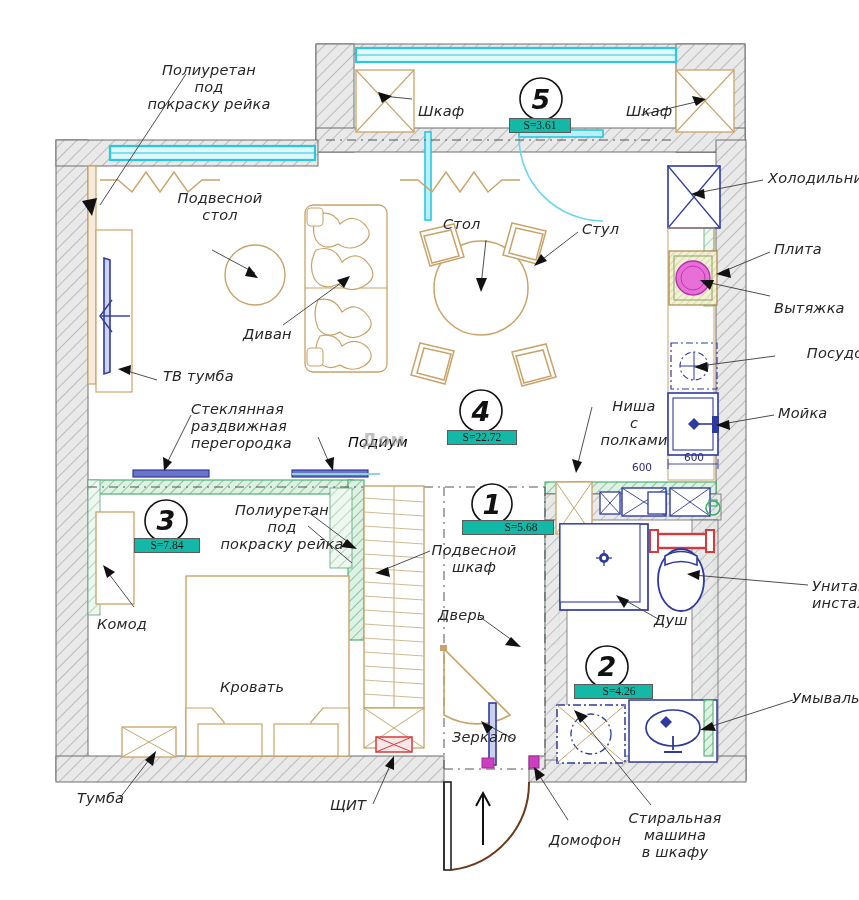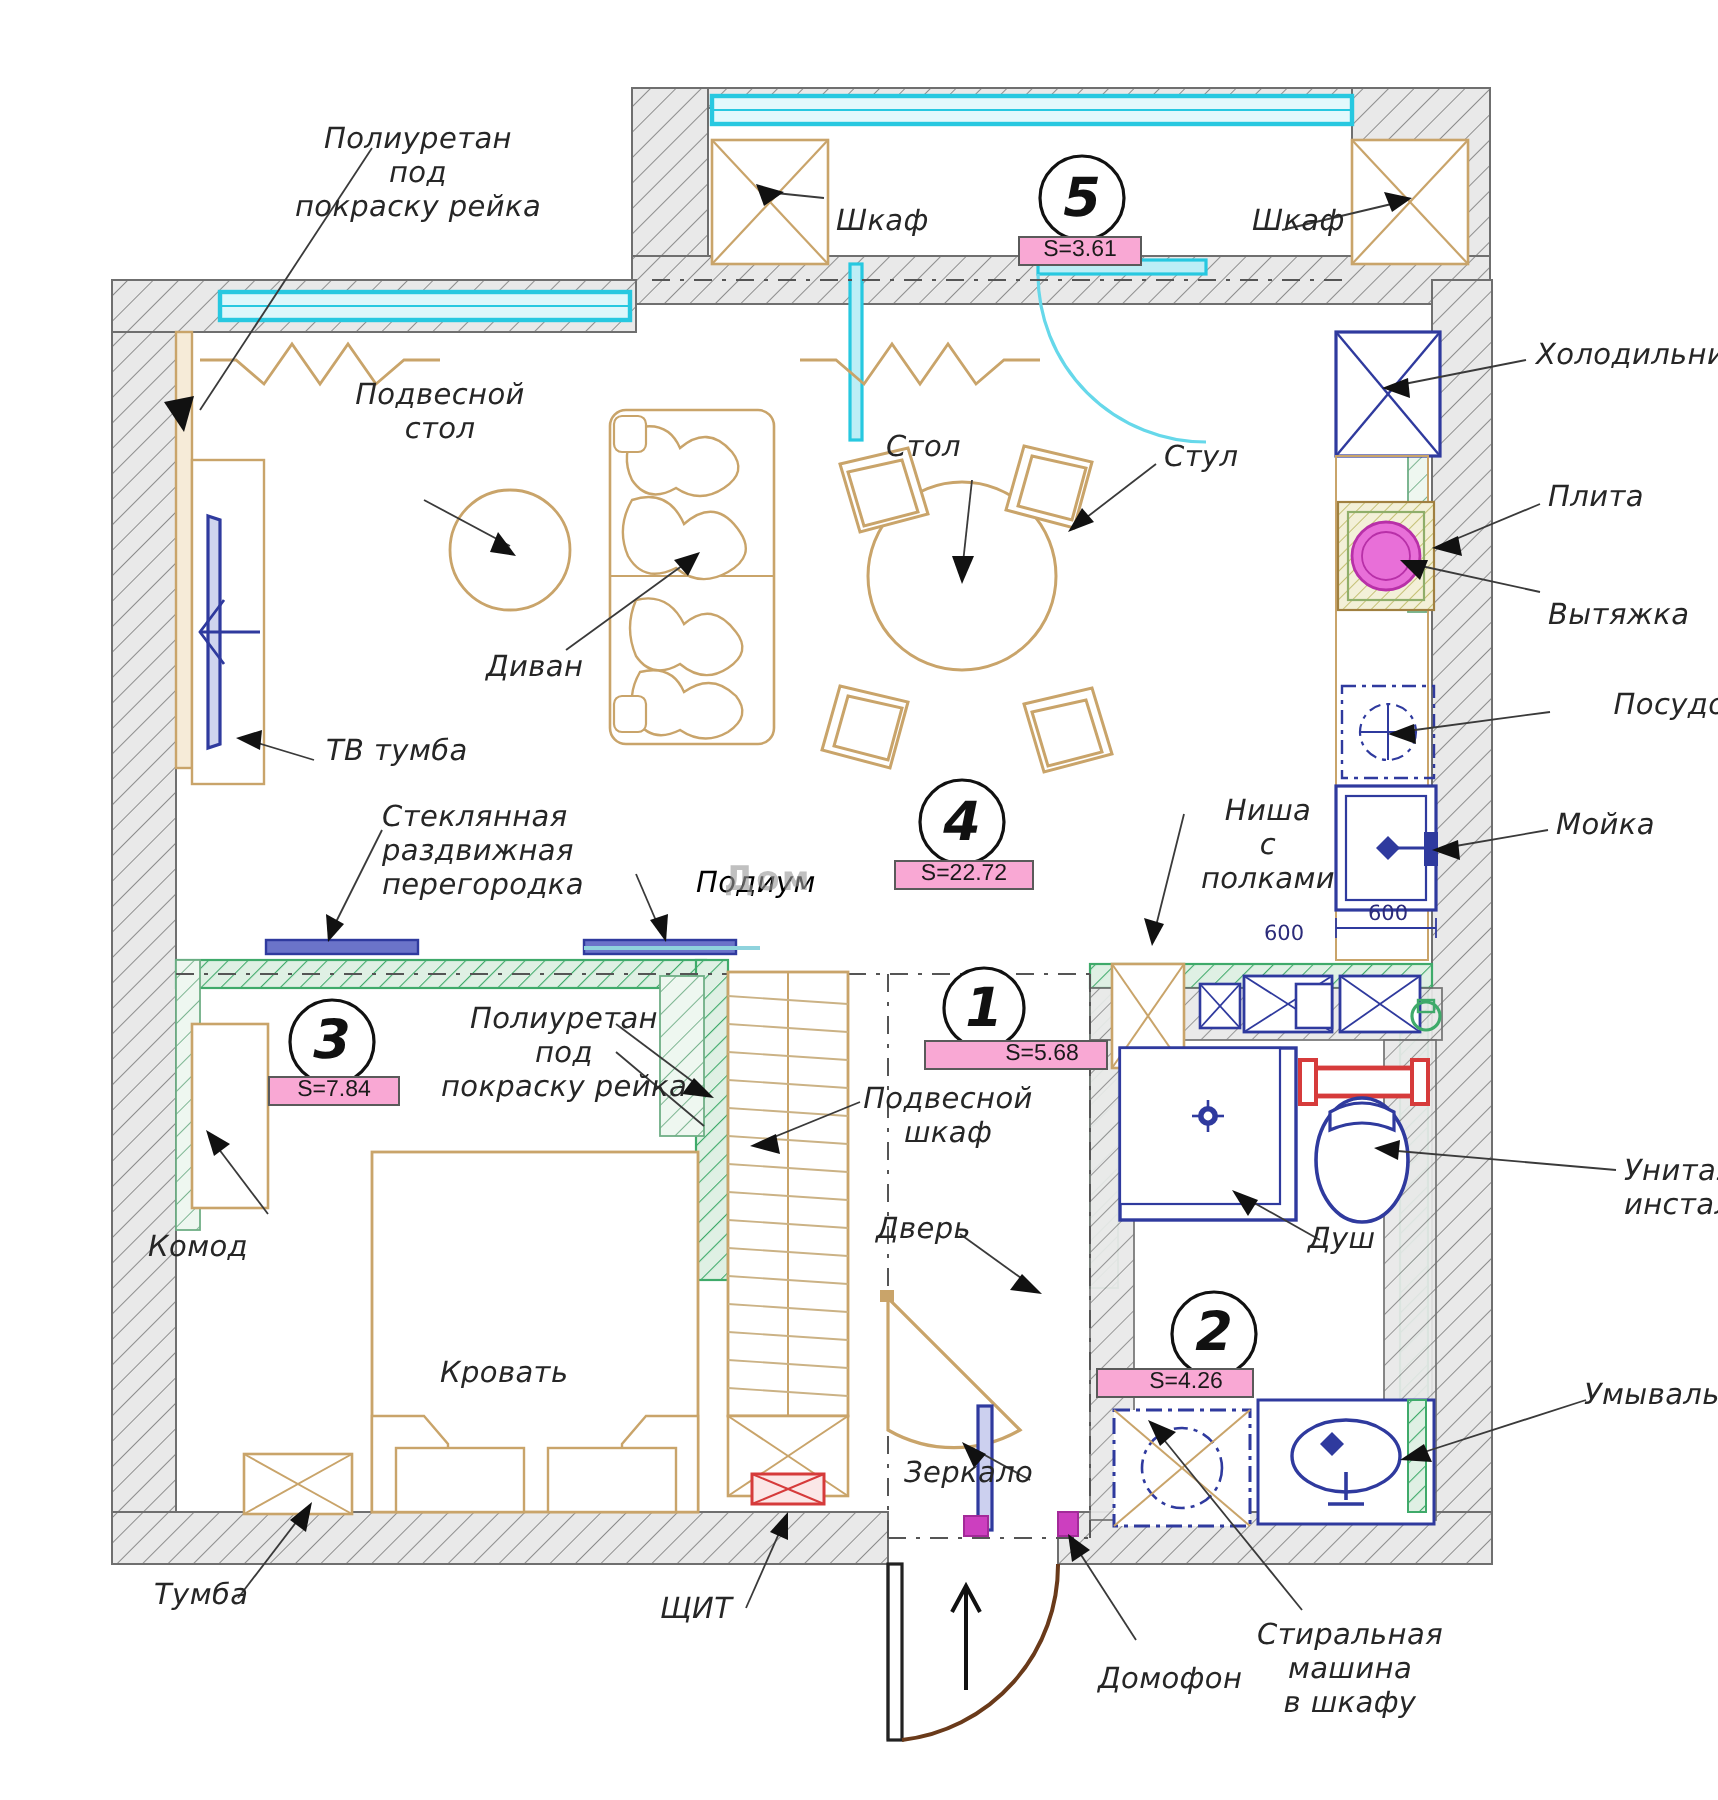--- a/index.html
+++ b/index.html
@@ -26,26 +26,26 @@
     font-family:"DejaVu Sans","Liberation Sans",sans-serif;
     font-style:italic;
     font-weight:700;
     font-size:27px;
     color:#111;
     text-align:center;
     width:40px;
   }
   .roomarea{
     position:absolute;
-    font-family:Liberation Sans, sans-serif;
+    font-family:Liberation Serif, serif;
     font-size:11.5px;
     color:#1a1a1a;
     text-align:center;
     border:1px solid #5a5a5a;
-    background:#f9a8d4;
+    background:#14b8a6;
     padding:0px 4px 1px 4px;
     white-space:nowrap;
   }
   .dimtxt{
     position:absolute;
     font-family:"DejaVu Sans","Liberation Sans",sans-serif;
     font-size:10.5px;
     color:#2b2b7a;
     text-align:center;
     white-space:nowrap;
@@ -461,21 +461,21 @@
 
 <div class="lbl ctr" style="left:426px;top:542px;width:96px;">Подвесной
 шкаф</div>
 
 <div class="lbl" style="left:438px;top:607px;">Дверь</div>
 
 <div class="lbl ctr" style="left:215px;top:502px;width:134px;">Полиуретан
 под
 покраску рейка</div>
 
-<div class="lbl" style="left:74px;top:616px;">Комод</div>
+<div class="lbl" style="left:97px;top:616px;">Комод</div>
 <div class="lbl" style="left:220px;top:679px;">Кровать</div>
 <div class="lbl" style="left:77px;top:790px;">Тумба</div>
 <div class="lbl" style="left:330px;top:797px;">ЩИТ</div>
 
 <div class="lbl" style="left:452px;top:729px;">Зеркало</div>
 
 <div class="lbl" style="left:549px;top:832px;">Домофон</div>
 
 <div class="lbl ctr" style="left:615px;top:810px;width:120px;">Стиральная
 машина
@@ -522,17 +522,17 @@
   </svg>
   <div class="roomnum" style="left:146px;top:505px;">3</div>
   <div class="roomarea" style="left:134px;top:538px;width:56px;">S=7.84</div>
 </div>
 
 <div>
   <svg style="position:absolute;left:584px;top:644px;" width="46" height="46" viewBox="0 0 46 46">
     <circle cx="23" cy="23" r="21" fill="#fff" stroke="#111" stroke-width="1.6"></circle>
   </svg>
   <div class="roomnum" style="left:587px;top:651px;">2</div>
-  <div class="roomarea" style="left:548px;top:684px;width:58px;padding-left:15px;">S=4.26</div>
+  <div class="roomarea" style="left:574px;top:684px;width:58px;padding-left:15px;">S=4.26</div>
 </div>
 
 <div class="dimtxt" style="left:676px;top:451px;width:36px;">600</div>
 <div class="dimtxt" style="left:624px;top:461px;width:36px;">600</div>
 
 </body></html>

